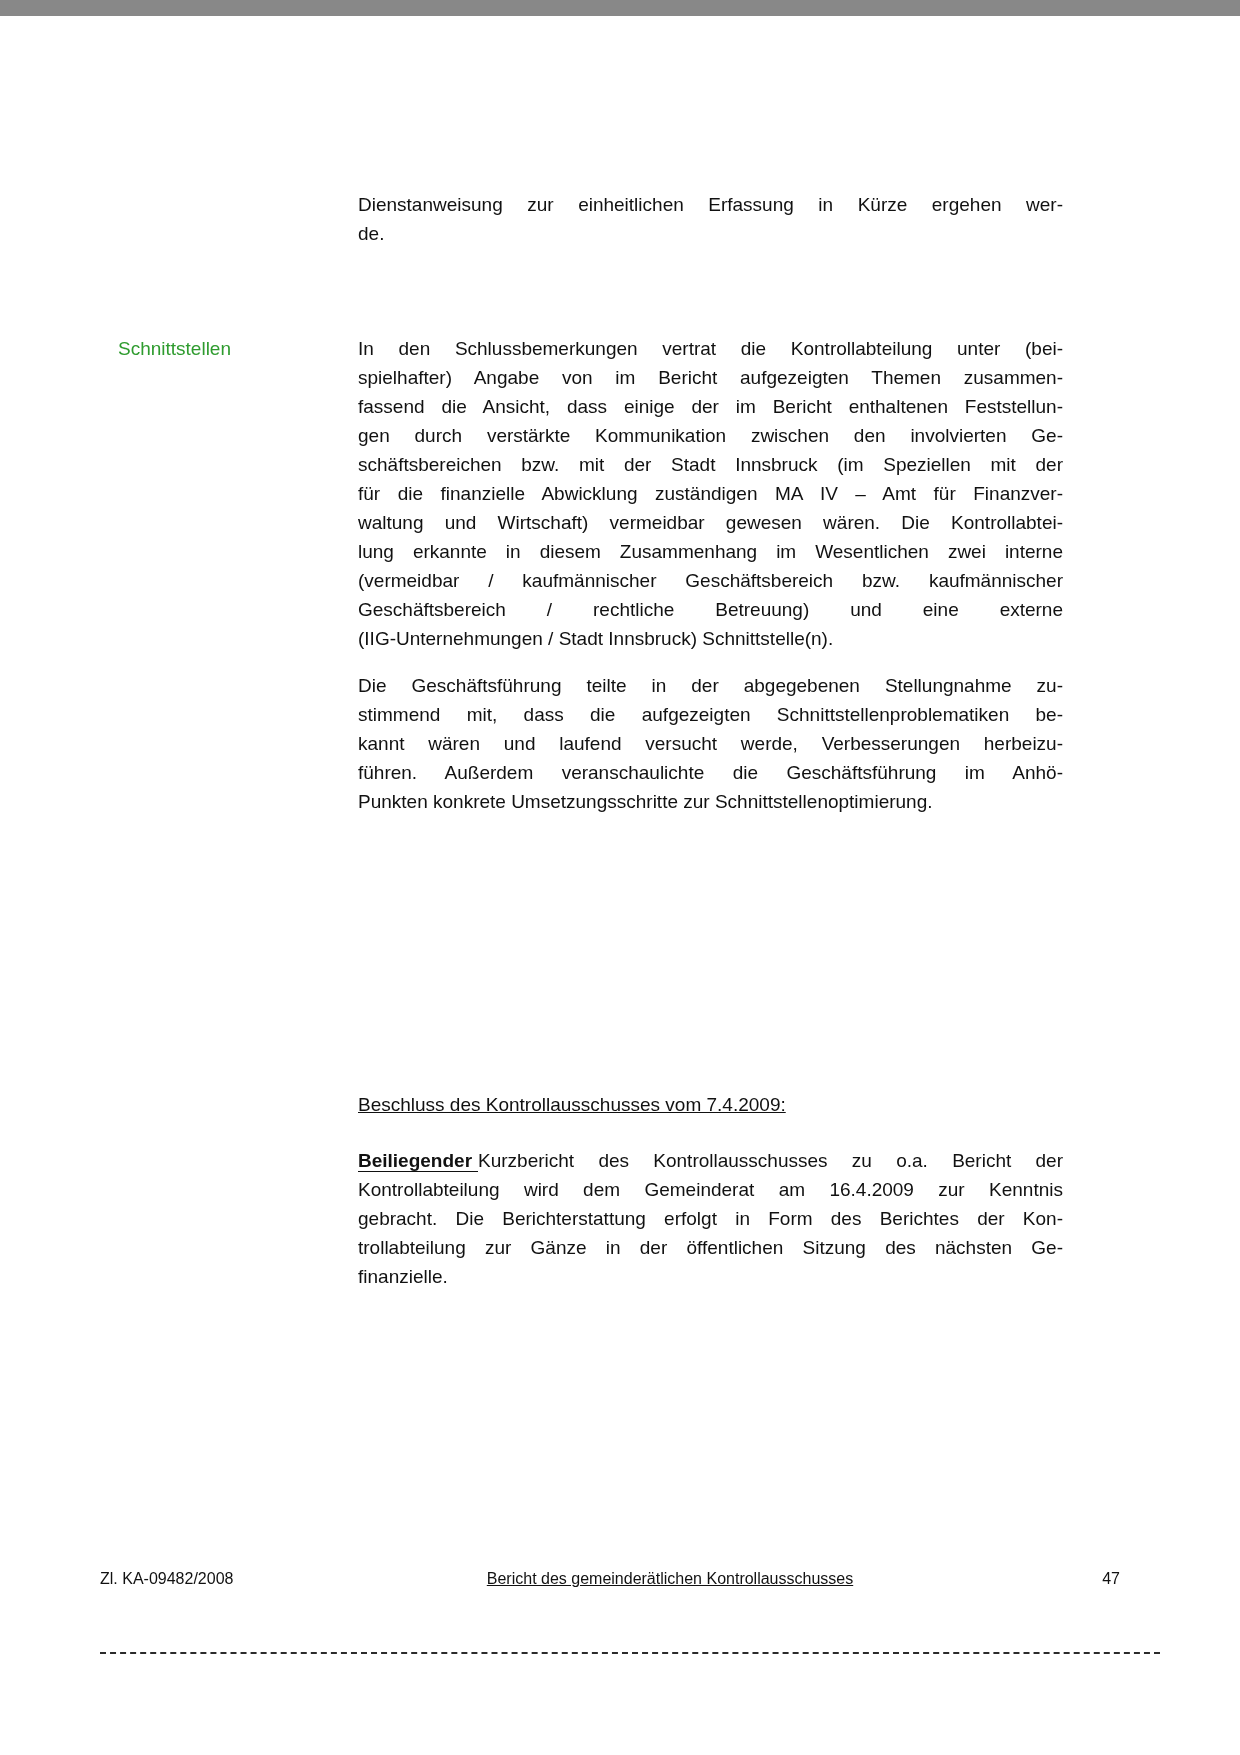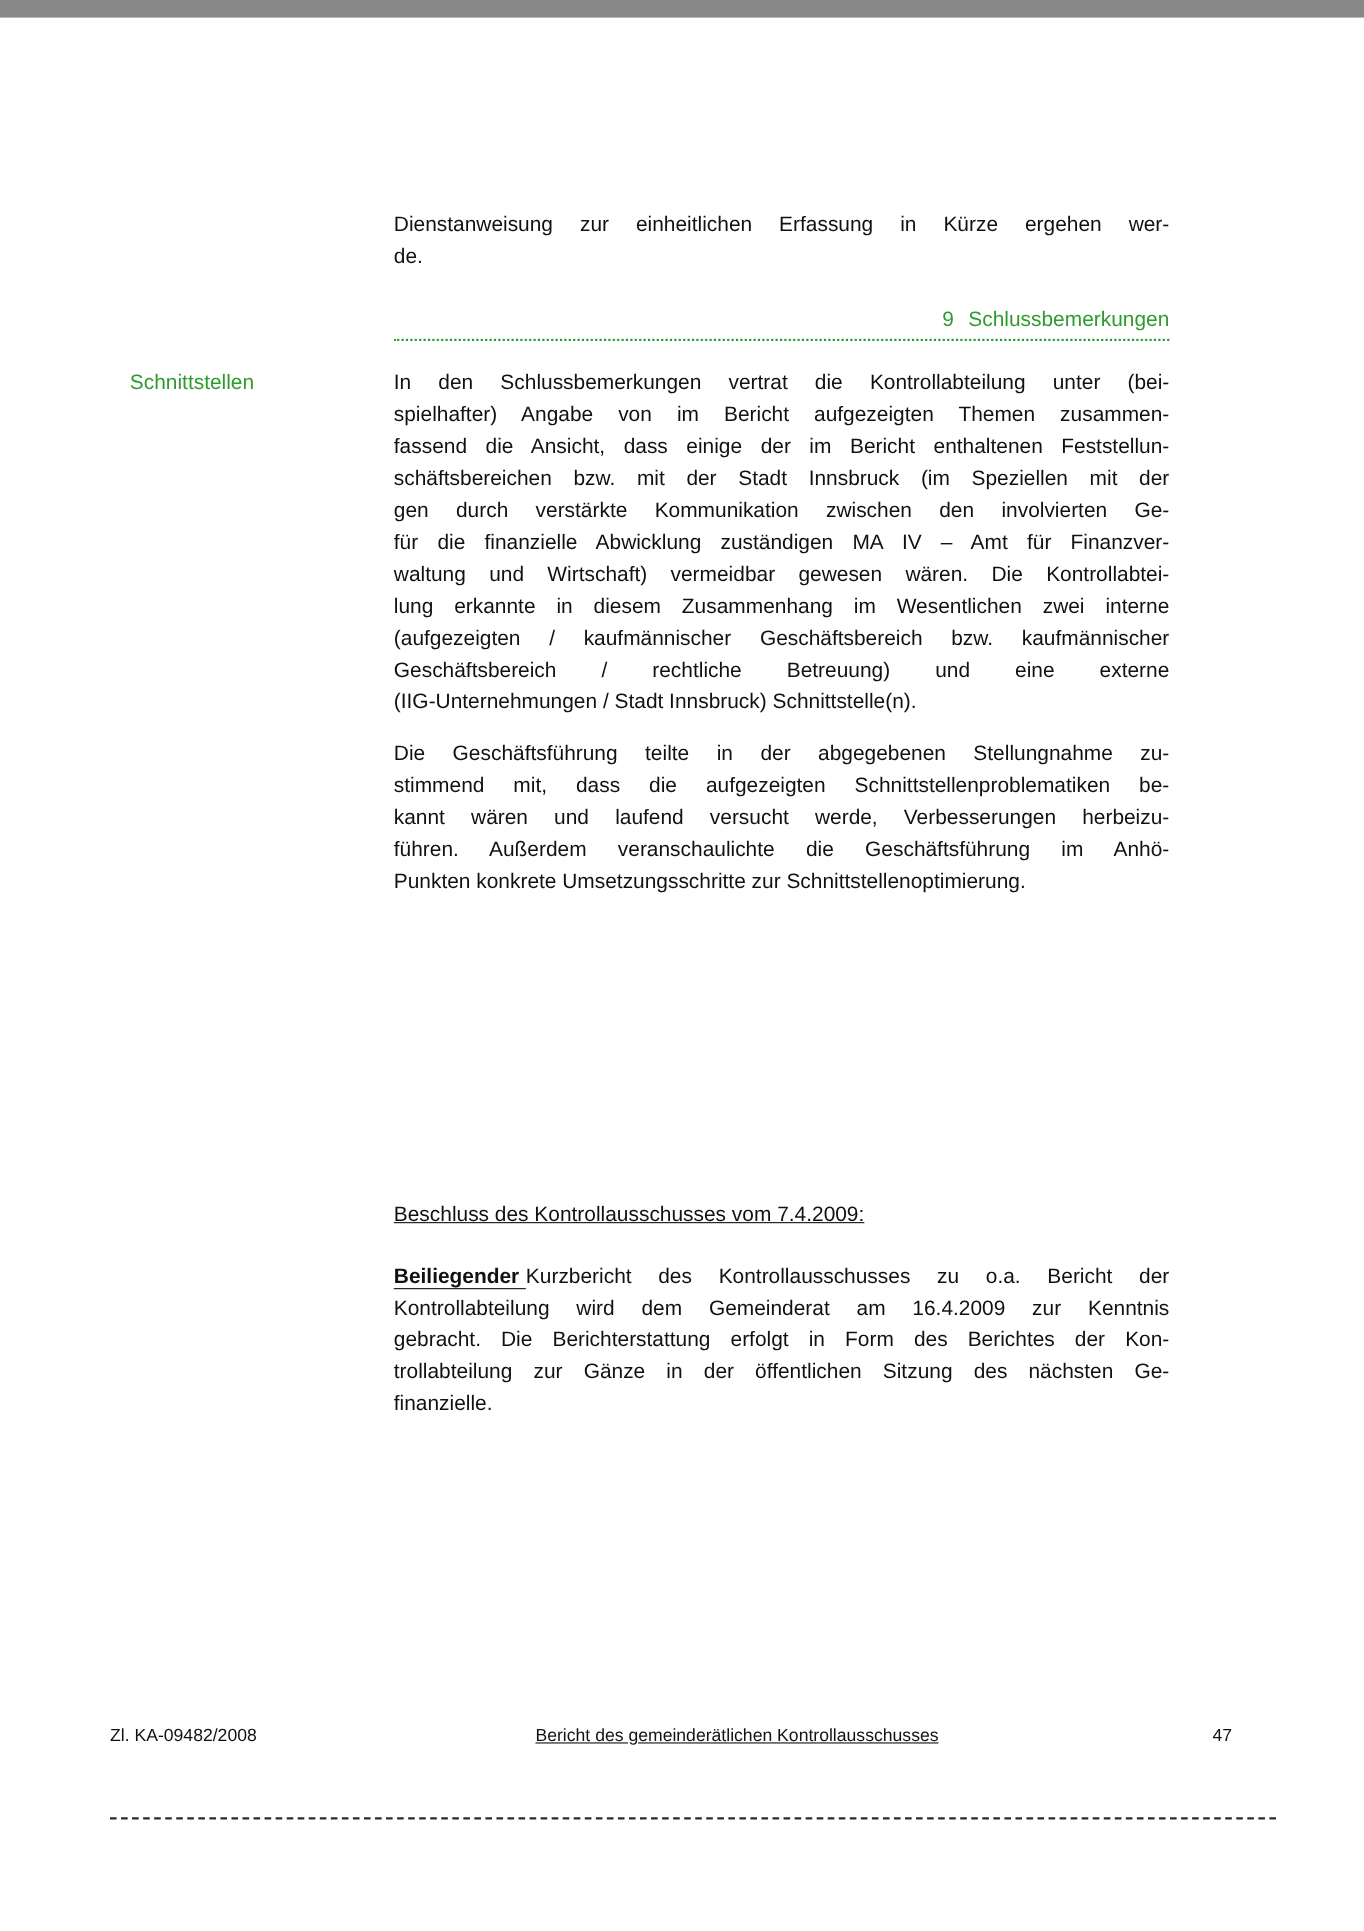--- a/index.html
+++ b/index.html
@@ -42,36 +42,33 @@
 </head>
 <body>
 
 <div class="page" style="--green: #2e9b2e;">
 
   <div class="col intro para">
       <div class="line">Dienstanweisung zur einheitlichen Erfassung in Kürze ergehen wer-</div>
       <div class="line">de.</div>
     </div>
 
-  <div class="col section-heading">
-    <span class="num">9</span><span>Schlussbemerkungen</span>
-  </div>
 
   <div class="margin-label">Schnittstellen</div>
 
   <div class="col para1 para">
       <div class="line">In den Schlussbemerkungen vertrat die Kontrollabteilung unter (bei-</div>
       <div class="line">spielhafter) Angabe von im Bericht aufgezeigten Themen zusammen-</div>
       <div class="line">fassend die Ansicht, dass einige der im Bericht enthaltenen Feststellun-</div>
+      <div class="line">gen durch verstärkte Kommunikation zwischen den involvierten Ge-</div>
       <div class="line">schäftsbereichen bzw. mit der Stadt Innsbruck (im Speziellen mit der</div>
-      <div class="line">gen durch verstärkte Kommunikation zwischen den involvierten Ge-</div>
       <div class="line">für die finanzielle Abwicklung zuständigen MA IV – Amt für Finanzver-</div>
       <div class="line">waltung und Wirtschaft) vermeidbar gewesen wären. Die Kontrollabtei-</div>
       <div class="line">lung erkannte in diesem Zusammenhang im Wesentlichen zwei interne</div>
-      <div class="line">(aufgezeigten / kaufmännischer Geschäftsbereich bzw. kaufmännischer</div>
+      <div class="line">(vermeidbar / kaufmännischer Geschäftsbereich bzw. kaufmännischer</div>
       <div class="line">Geschäftsbereich / rechtliche Betreuung) und eine externe</div>
       <div class="line">(IIG-Unternehmungen / Stadt Innsbruck) Schnittstelle(n).</div>
     </div>
 
   <div class="col para2 para">
       <div class="line">Die Geschäftsführung teilte in der abgegebenen Stellungnahme zu-</div>
       <div class="line">stimmend mit, dass die aufgezeigten Schnittstellenproblematiken be-</div>
       <div class="line">kannt wären und laufend versucht werde, Verbesserungen herbeizu-</div>
       <div class="line">führen. Außerdem veranschaulichte die Geschäftsführung im Anhö-</div>
       <div class="line">Punkten konkrete Umsetzungsschritte zur Schnittstellenoptimierung.</div>

